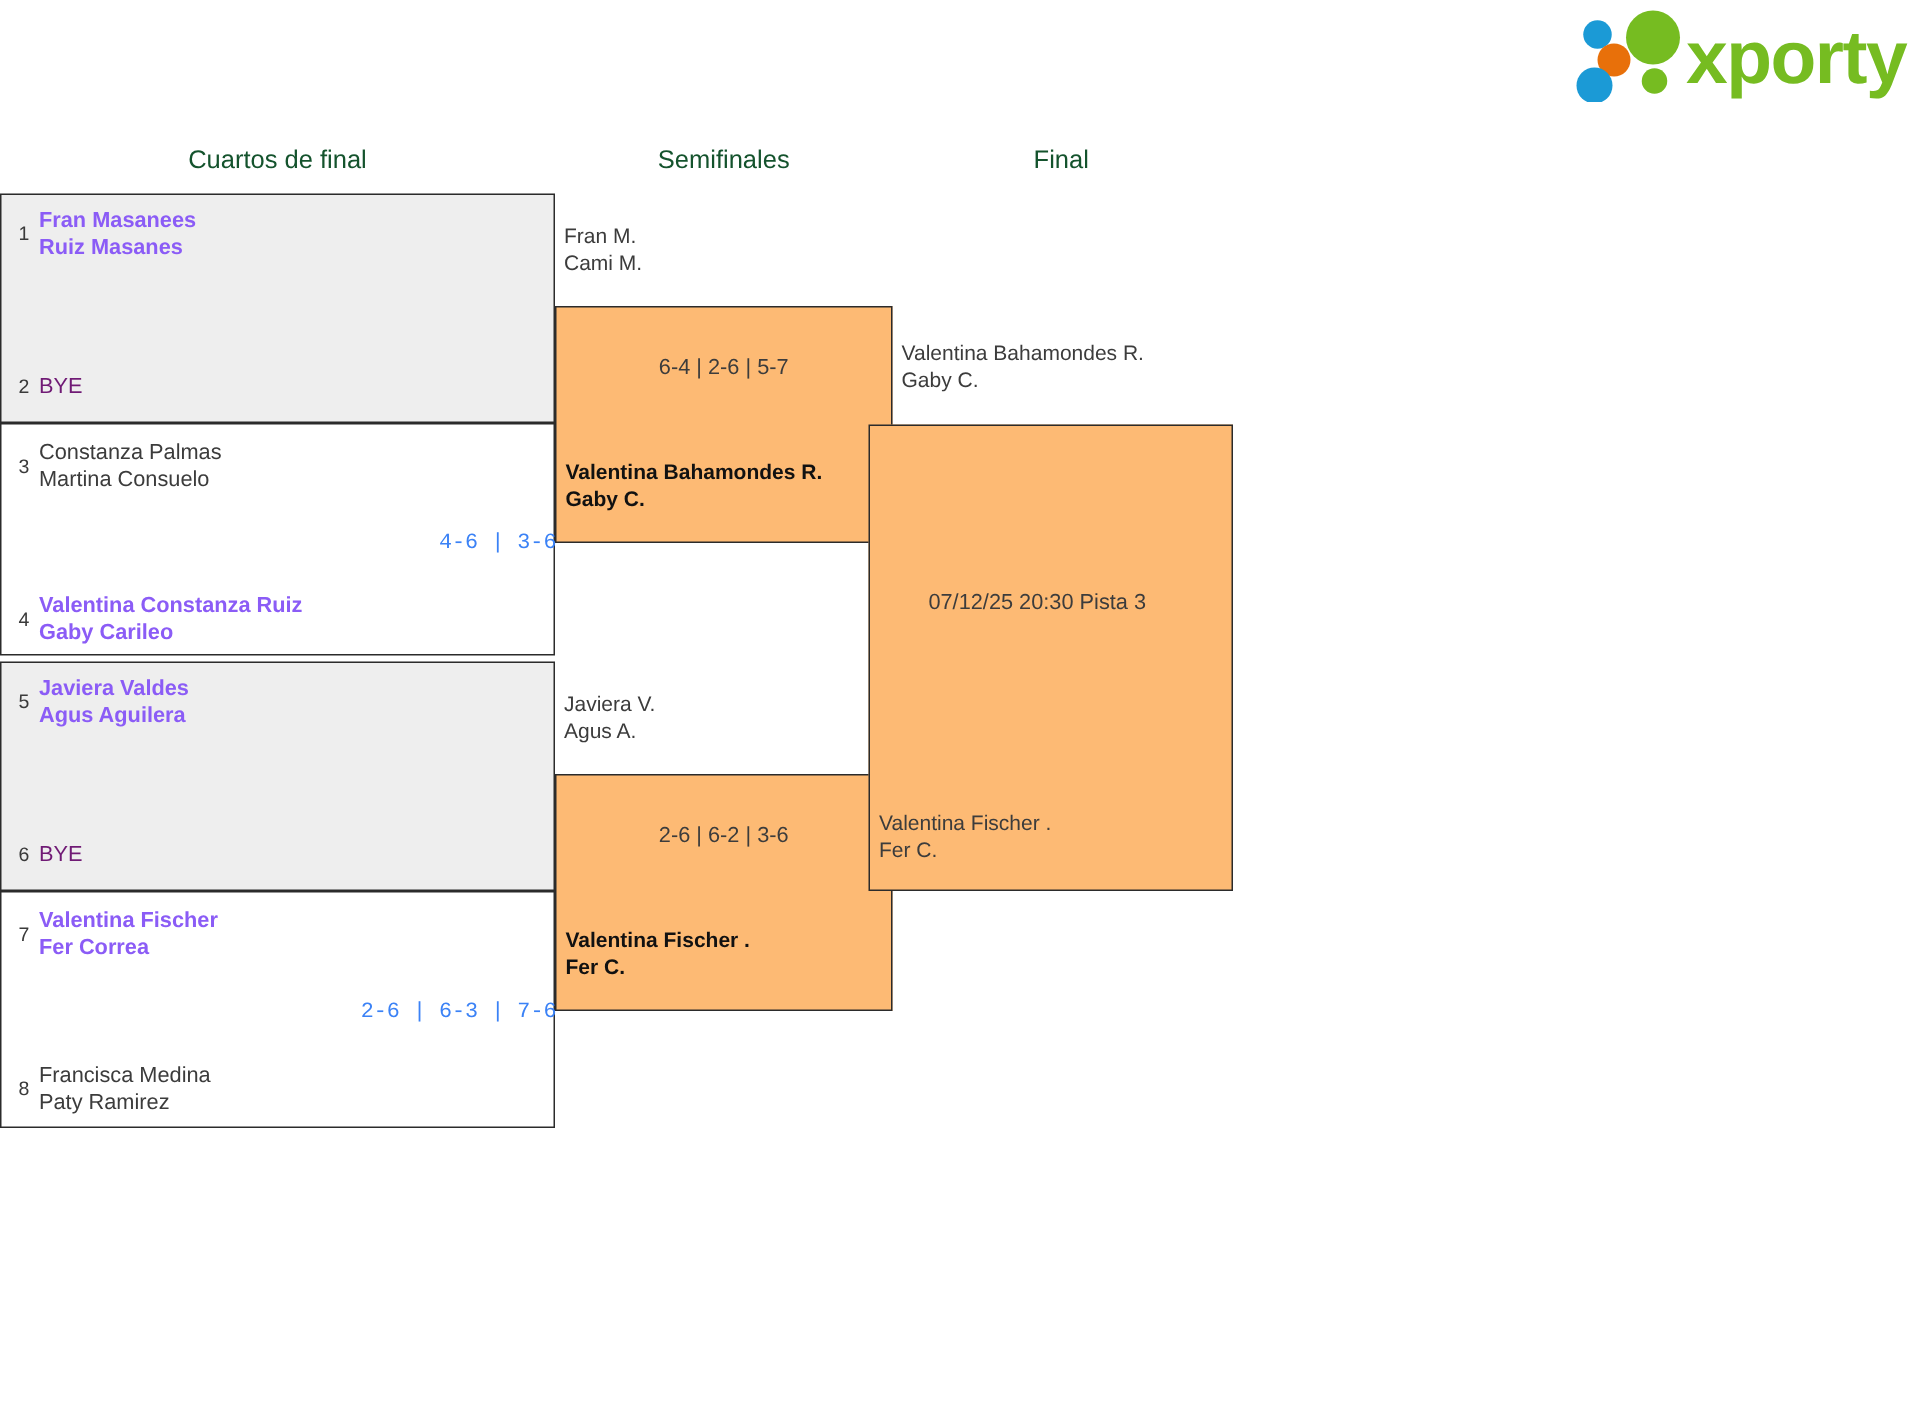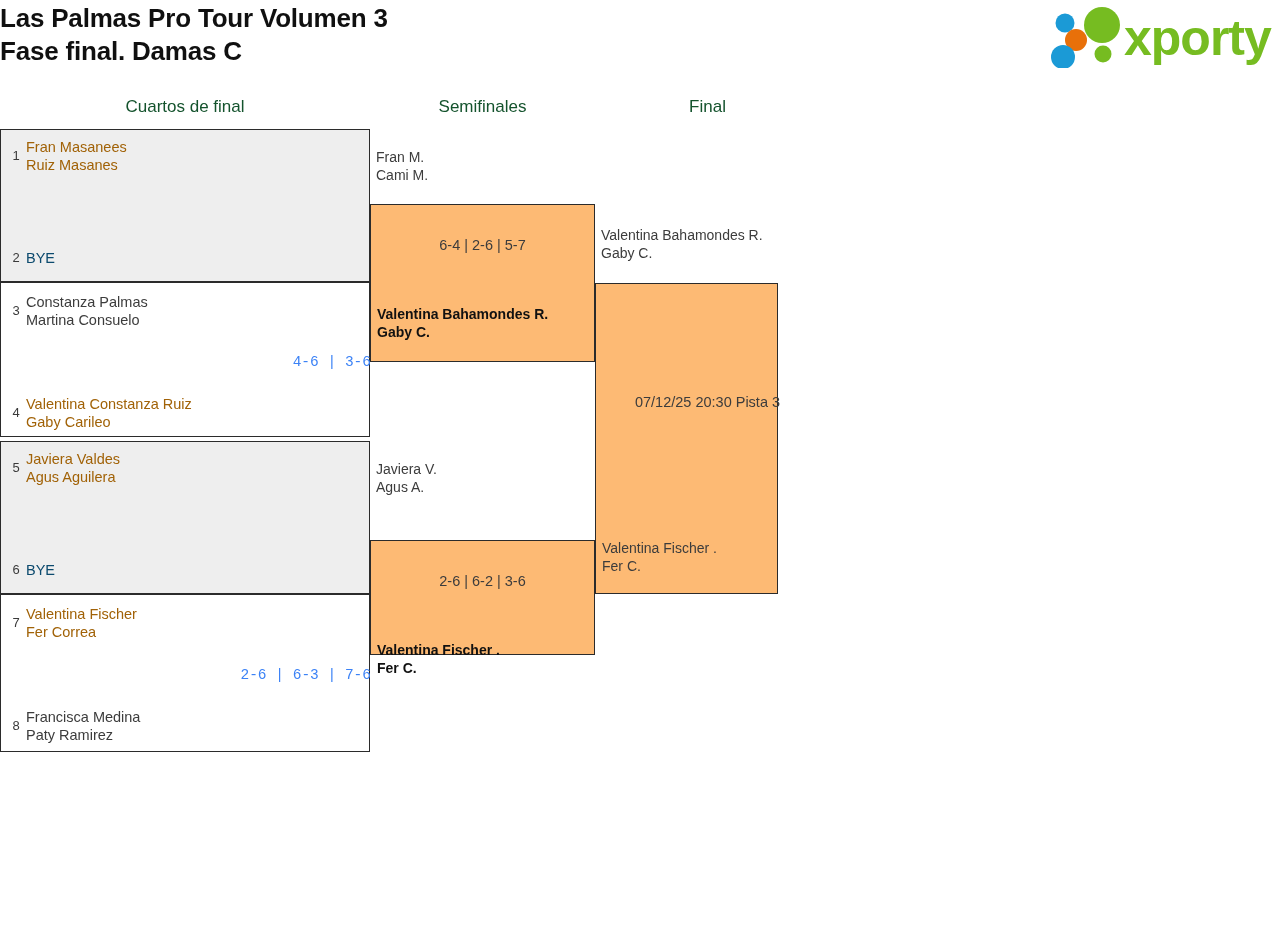--- a/index.html
+++ b/index.html
@@ -92,26 +92,26 @@
     font-size: 13px;
     color: #3a3a3a;
     line-height: 14px;
   }
   .names {
     font-size: 14.5px;
     line-height: 18px;
     color: #3c3c3c;
     white-space: nowrap;
   }
-  .names.win { color: #a16207; font-weight: 400; }
+  .names.win { color: #8b5cf6; font-weight: 700; }
   .nm { display: block; }
   .bye-name {
     font-size: 14.5px;
     line-height: 18px;
-    color: #0c4a6e;
+    color: #701a75;
   }
 
   .score {
     position: absolute;
     left: 0;
     width: 370px;
     text-align: right;
     font-size: 14.5px;
     color: #3b82f6;
     line-height: 17px;
@@ -148,24 +148,20 @@
     color: #3c3c3c;
     line-height: 17px;
   }
 </style>
 </head>
 <body>
 
 <div class="page">
 
   <div class="header">
-    <div class="title-block">
-      <span class="title-line">Las Palmas Pro Tour Volumen 3</span>
-      <span class="title-line">Fase final. Damas C</span>
-    </div>
 
     <div class="logo">
       <svg width="228" height="62" viewBox="0 0 228 62" xmlns="http://www.w3.org/2000/svg">
         <g>
           <circle cx="19" cy="17" r="9.5" fill="#1b9ad6"></circle>
           <circle cx="30" cy="34" r="11" fill="#e8700a"></circle>
           <circle cx="17" cy="51" r="12" fill="#1b9ad6"></circle>
           <circle cx="56" cy="19" r="18" fill="#76bc21"></circle>
           <circle cx="57" cy="48" r="8.5" fill="#76bc21"></circle>
         </g>
@@ -259,34 +255,34 @@
         <span class="nm">Valentina Bahamondes R.</span>
         <span class="nm">Gaby C.</span>
       </div>
     </div>
 
     <div class="adv" style="left:376px; top:460px;">
       <span class="nm">Javiera V.</span>
       <span class="nm">Agus A.</span>
     </div>
 
-    <div class="mbox" style="left:370px; top:516px; width:225px; height:115px;margin-top:24px;">
+    <div class="mbox" style="left:370px; top:516px; width:225px; height:158px;">
       <div class="mscore" style="left:0; top:32px; width:223px;">2-6 | 6-2 | 3-6</div>
       <div class="adv win" style="left:6px; top:100px;">
         <span class="nm">Valentina Fischer .</span>
         <span class="nm">Fer C.</span>
       </div>
     </div>
 
     <div class="adv" style="left:601px; top:226px;">
       <span class="nm">Valentina Bahamondes R.</span>
       <span class="nm">Gaby C.</span>
     </div>
 
-    <div class="mbox" style="left:595px; top:283px; width:183px; height:311px;">
+    <div class="mbox" style="left:579px; top:283px; width:243px; height:311px;">
       <div class="mschedule" style="left:0; top:110px; width:223px;">07/12/25 20:30 Pista 3</div>
       <div class="adv" style="left:6px; top:255px;">
         <span class="nm">Valentina Fischer .</span>
         <span class="nm">Fer C.</span>
       </div>
     </div>
 
   </div>
 </div>
 

